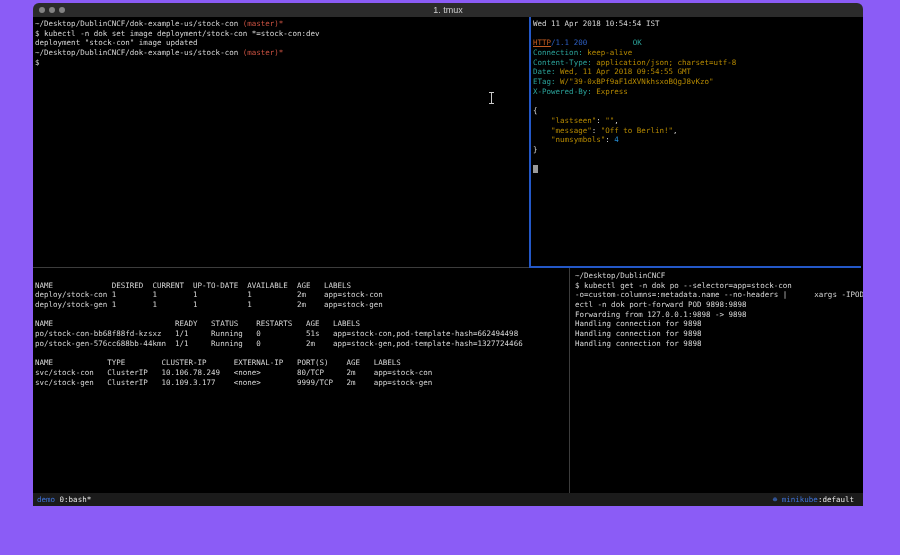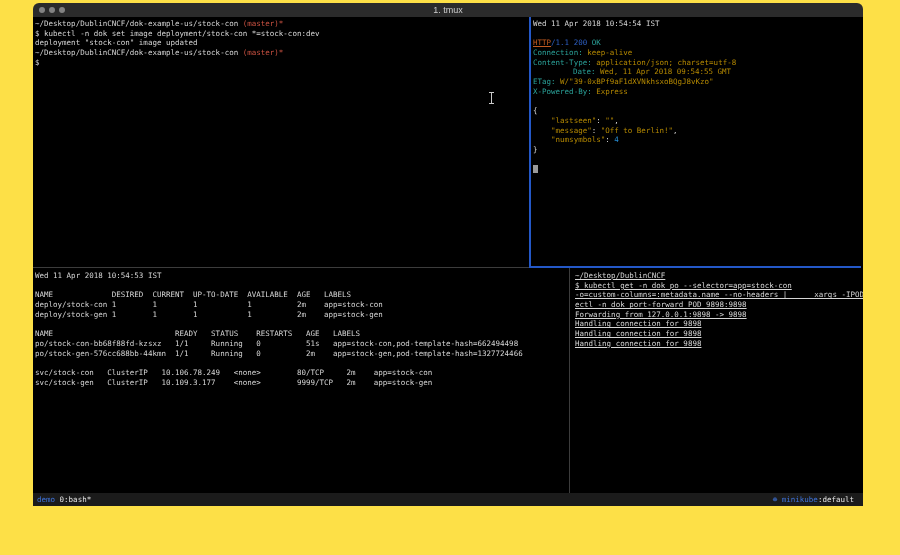--- a/index.html
+++ b/index.html
@@ -1,31 +1,31 @@
 <!DOCTYPE html>
 <html><head>
 <meta charset="utf-8">
 <style>
   html,body{margin:0;padding:0;background:#000;}
-  #stage{position:relative;width:900px;height:555px;background:#fde047;overflow:hidden;
+  #stage{position:relative;width:900px;height:555px;background:#8b5cf6;overflow:hidden;
          font-family:"DejaVu Sans Mono","Liberation Mono",monospace;}
   
   #titlebar{position:absolute;left:33px;top:3px;width:830px;height:14px;background:#2b2b2b;
             border-radius:6px 6px 0 0;display:flex;align-items:center;}
   .lights{display:flex;gap:4px;margin-left:6px;}
   .light{width:6px;height:6px;border-radius:50%;background:#828282;}
   #win-title{position:absolute;left:0;right:0;text-align:center;color:#cdcdcd;
              font-size:9px;font-family:"Liberation Sans",sans-serif;}
   #term{position:absolute;left:33px;top:17px;width:830px;height:476px;background:#000;overflow:hidden;}
   
   .pane{position:absolute;overflow:hidden;padding:2px 0 0 2px;color:#d6d6d6;font-size:7.5px;}
   #pane-top-left{left:0;top:0;width:494px;height:248px;}
   #pane-top-right{left:498px;top:0;width:330px;height:247px;}
   #pane-bottom-left{left:0;top:252px;width:534px;height:222px;}
-  #pane-bottom-right{left:539px;top:252px;width:289px;height:222px;padding-left:3px;text-decoration:underline;}
+  #pane-bottom-right{left:539px;top:252px;width:289px;height:222px;padding-left:3px;}
   .tline{height:9.7px;line-height:9.7px;white-space:pre;}
   
   .vborder,.hborder{position:absolute;}
   #active-border-left{left:496px;top:0;width:2px;height:250px;}
   #active-border-bottom{left:496px;top:249px;width:332px;height:2px;}
   #inactive-border-h{left:0;top:250px;width:496px;height:1px;}
   #inactive-border-v{left:536px;top:251px;width:1px;height:225px;}
   
   #statusbar{position:absolute;left:33px;top:493px;width:830px;height:13px;
              display:flex;align-items:center;justify-content:space-between;
@@ -57,46 +57,46 @@
     <div id="pane-top-left" class="pane">
         <div class="tline"><span style="color: rgb(214, 214, 214);">~/Desktop/DublinCNCF/dok-example-us/stock-con </span><span style="color: rgb(204, 82, 66);">(master)*</span></div>
         <div class="tline"><span style="color: rgb(214, 214, 214);">$ kubectl -n dok set image deployment/stock-con *=stock-con:dev</span></div>
         <div class="tline"><span style="color: rgb(214, 214, 214);">deployment "stock-con" image updated</span></div>
         <div class="tline"><span style="color: rgb(214, 214, 214);">~/Desktop/DublinCNCF/dok-example-us/stock-con </span><span style="color: rgb(204, 82, 66);">(master)*</span></div>
         <div class="tline"><span style="color: rgb(214, 214, 214);">$</span></div>
       </div>
     <div id="pane-top-right" class="pane">
         <div class="tline"><span style="color: rgb(214, 214, 214);">Wed 11 Apr 2018 10:54:54 IST</span></div>
         <div class="tline"></div>
-        <div class="tline"><span style="color: rgb(193, 90, 32); text-decoration: underline;">HTTP</span><span style="color: rgb(45, 95, 196);">/1.1 200</span><span style="color: rgb(42, 161, 152);"> OK</span></div>
+        <div class="tline"><span style="color: rgb(193, 90, 32); text-decoration: underline;">HTTP</span><span style="color: rgb(45, 95, 196);">/1.1 200</span><span style="color: rgb(42, 161, 152); margin-left: 41px;"> OK</span></div>
         <div class="tline"><span style="color: rgb(42, 161, 152);">Connection:</span><span style="color: rgb(181, 137, 0);"> keep-alive</span></div>
         <div class="tline"><span style="color: rgb(42, 161, 152);">Content-Type:</span><span style="color: rgb(181, 137, 0);"> application/json; charset=utf-8</span></div>
-        <div class="tline"><span style="color: rgb(42, 161, 152); margin-left: 40px;">Date:</span><span style="color: rgb(181, 137, 0);"> Wed, 11 Apr 2018 09:54:55 GMT</span></div>
+        <div class="tline"><span style="color: rgb(42, 161, 152);">Date:</span><span style="color: rgb(181, 137, 0);"> Wed, 11 Apr 2018 09:54:55 GMT</span></div>
         <div class="tline"><span style="color: rgb(42, 161, 152);">ETag:</span><span style="color: rgb(181, 137, 0);"> W/"39-0xBPf9aF1dXVNkhsxoBQgJ8vKzo"</span></div>
         <div class="tline"><span style="color: rgb(42, 161, 152);">X-Powered-By:</span><span style="color: rgb(181, 137, 0);"> Express</span></div>
         <div class="tline"></div>
         <div class="tline"><span style="color: rgb(214, 214, 214);">{</span></div>
         <div class="tline"><span style="color: rgb(181, 137, 0);">    "lastseen"</span><span style="color: rgb(214, 214, 214);">: </span><span style="color: rgb(181, 137, 0);">""</span><span style="color: rgb(214, 214, 214);">,</span></div>
         <div class="tline"><span style="color: rgb(181, 137, 0);">    "message"</span><span style="color: rgb(214, 214, 214);">: </span><span style="color: rgb(181, 137, 0);">"Off to Berlin!"</span><span style="color: rgb(214, 214, 214);">,</span></div>
         <div class="tline"><span style="color: rgb(181, 137, 0);">    "numsymbols"</span><span style="color: rgb(214, 214, 214);">: </span><span style="color: rgb(38, 139, 210);">4</span></div>
         <div class="tline"><span style="color: rgb(214, 214, 214);">}</span></div>
         <div class="tline"></div>
         <div class="tline"><span class="cursor-block"></span></div>
       </div>
     <div id="pane-bottom-left" class="pane">
-        <div class="tline">Wed 11 Apr 2018 10:54:53 IST</div>
         <div class="tline"></div>
         <div class="tline">NAME             DESIRED  CURRENT  UP-TO-DATE  AVAILABLE  AGE   LABELS</div>
         <div class="tline">deploy/stock-con 1        1        1           1          2m    app=stock-con</div>
         <div class="tline">deploy/stock-gen 1        1        1           1          2m    app=stock-gen</div>
         <div class="tline"></div>
         <div class="tline">NAME                           READY   STATUS    RESTARTS   AGE   LABELS</div>
         <div class="tline">po/stock-con-bb68f88fd-kzsxz   1/1     Running   0          51s   app=stock-con,pod-template-hash=662494498</div>
         <div class="tline">po/stock-gen-576cc688bb-44kmn  1/1     Running   0          2m    app=stock-gen,pod-template-hash=1327724466</div>
         <div class="tline"></div>
+        <div class="tline">NAME            TYPE        CLUSTER-IP      EXTERNAL-IP   PORT(S)    AGE   LABELS</div>
         <div class="tline">svc/stock-con   ClusterIP   10.106.78.249   &lt;none&gt;        80/TCP     2m    app=stock-con</div>
         <div class="tline">svc/stock-gen   ClusterIP   10.109.3.177    &lt;none&gt;        9999/TCP   2m    app=stock-gen</div>
       </div>
     <div id="pane-bottom-right" class="pane">
         <div class="tline">~/Desktop/DublinCNCF</div>
         <div class="tline">$ kubectl get -n dok po --selector=app=stock-con</div>
         <div class="tline">-o=custom-columns=:metadata.name --no-headers |      xargs -IPOD kub</div>
         <div class="tline">ectl -n dok port-forward POD 9898:9898</div>
         <div class="tline">Forwarding from 127.0.0.1:9898 -&gt; 9898</div>
         <div class="tline">Handling connection for 9898</div>

